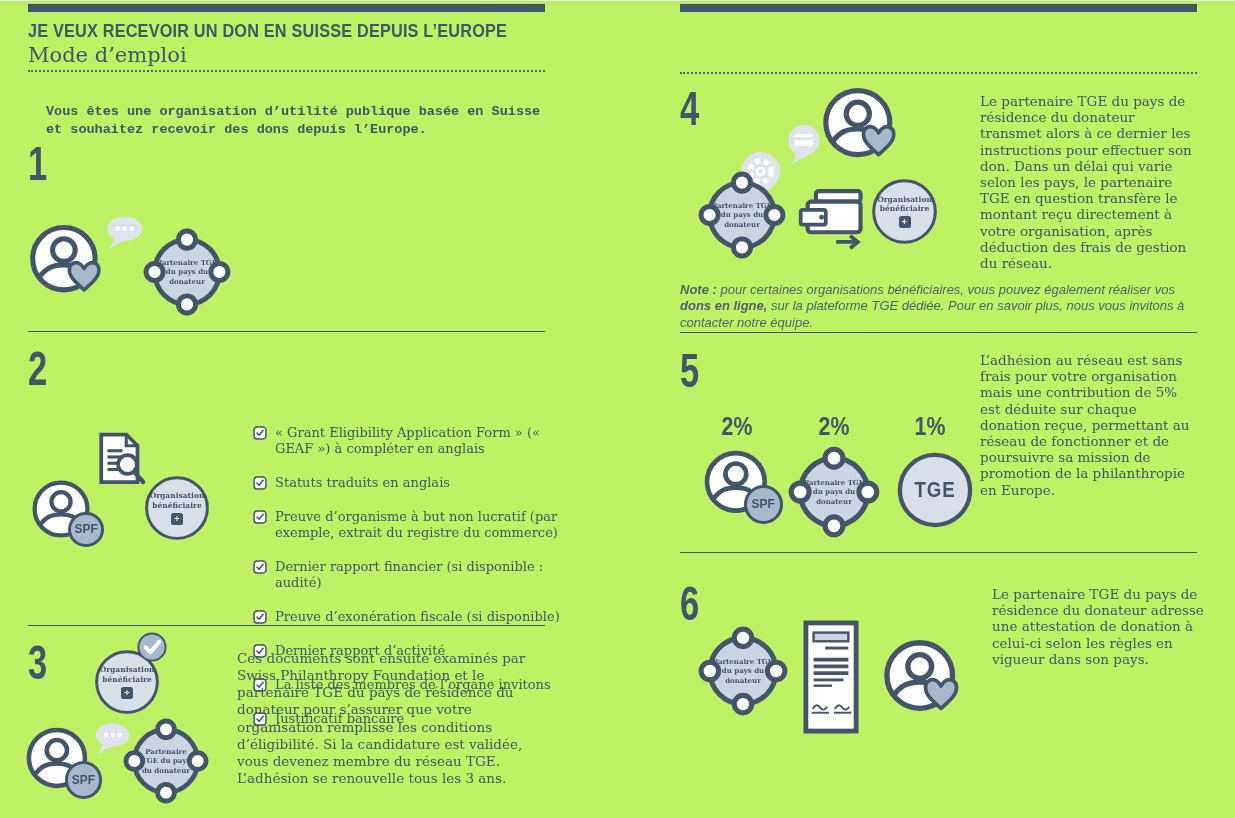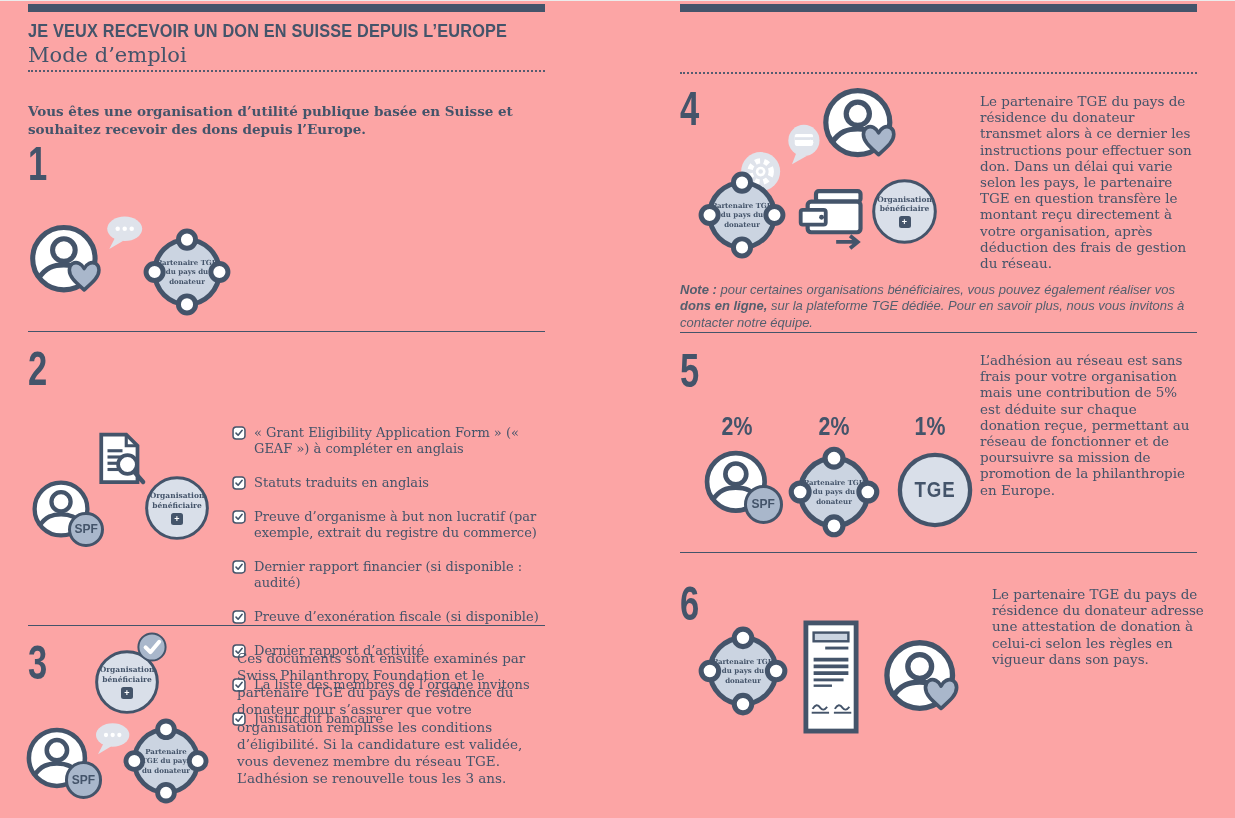--- a/index.html
+++ b/index.html
@@ -1,16 +1,16 @@
 <!DOCTYPE html>
 <html style="--primary: #44546A; --fill_light: #D9DFE9; --fill_medium: #A9B7CB; --fill_node: #CBD4E1; --bubble: #DFE3EB;"><head>
 <meta charset="utf-8">
 <style>
   html,body{margin:0;padding:0;background:#fff;}
-  .page{position:relative;width:1235px;height:818px;background:#fca5a5;overflow:hidden;
+  .page{position:relative;width:1235px;height:818px;background:#bef264;overflow:hidden;
         border-top:1px solid #ececec;
         font-family:"DejaVu Serif",serif;color:var(--primary,#44546A);}
   .abs{position:absolute;}
 
   
   .topbar{height:8px;background:var(--primary,#44546A);}
   .dotted{border-top:2px dotted var(--primary,#44546A);height:0;opacity:.9;}
   .rule{border-top:1.6px solid var(--primary,#44546A);height:0;}
 
   
@@ -82,21 +82,21 @@
 <body>
 
 <div class="page">
 
   <div class="abs topbar" style="left:28px;top:3px;width:517px;"></div>
 
   <div class="abs title" style="left:28px;top:20px;">JE VEUX RECEVOIR UN DON EN SUISSE DEPUIS L’EUROPE</div>
   <div class="abs subtitle" style="left:28px;top:42px;">Mode d’emploi</div>
   <div class="abs dotted" style="left:28px;top:69px;width:517px;"></div>
 
-  <div class="abs intro" style="left:28px;top:102px;">Vous êtes une organisation d’utilité publique basée en Suisse et souhaitez recevoir des dons depuis l’Europe.</div>
+  <div class="abs intro" style="left:46px;top:102px;font-family:Liberation Mono, monospace;">Vous êtes une organisation d’utilité publique basée en Suisse et souhaitez recevoir des dons depuis l’Europe.</div>
 
   <div class="abs stepnum" style="left:28px;top:143px;">1</div>
 
   <div class="person" style="left:28px;top:221px;width:78px;height:78px;">
     <svg viewBox="0 0 100 100">
       <circle class="oln-fill" cx="46" cy="47" r="40"></circle>
       <circle class="oln" cx="46" cy="36" r="14.5"></circle>
       <path class="oln" d="M13 73 C23 58 33 55 46 55 C59 55 69 58 79 73"></path>
       <path class="heart" d="M72 87 C62 78 53 71 53 61.5 C53 53.5 60 50.5 65.5 53 C68.5 54.5 70.8 57 72 59.8 C73.2 57 75.5 54.5 78.5 53 C84 50.5 91 53.5 91 61.5 C91 71 82 78 72 87 Z"></path>
     </svg>
@@ -118,21 +118,21 @@
       <circle class="pnode-dot" cx="14" cy="50" r="9.5"></circle>
         <circle class="pnode-dot" cx="86" cy="50" r="9.5"></circle>
     </svg>
     <div class="pnode-label">Partenaire TGE du pays du donateur</div>
   </div>
 
   <div class="abs rule" style="left:28px;top:330px;width:517px;"></div>
 
   <div class="abs stepnum" style="left:28px;top:348px;">2</div>
 
-  <div class="abs chklist" style="left:232px;top:424px;width:312px;gap:18px;">
+  <div class="abs chklist" style="left:253px;top:424px;width:312px;gap:18px;">
     <div class="chk-row">
       <svg class="chk-box" viewBox="0 0 16 16">
           <rect x="1.2" y="1.2" width="13.6" height="13.6" rx="3.5"></rect>
           <path d="M4.6 8.2 L7 10.6 L11.6 4.9"></path>
         </svg>
       <span>« Grant Eligibility Application Form » (« GEAF ») à compléter en anglais</span>
     </div>
     <div class="chk-row">
       <svg class="chk-box" viewBox="0 0 16 16">
           <rect x="1.2" y="1.2" width="13.6" height="13.6" rx="3.5"></rect>

